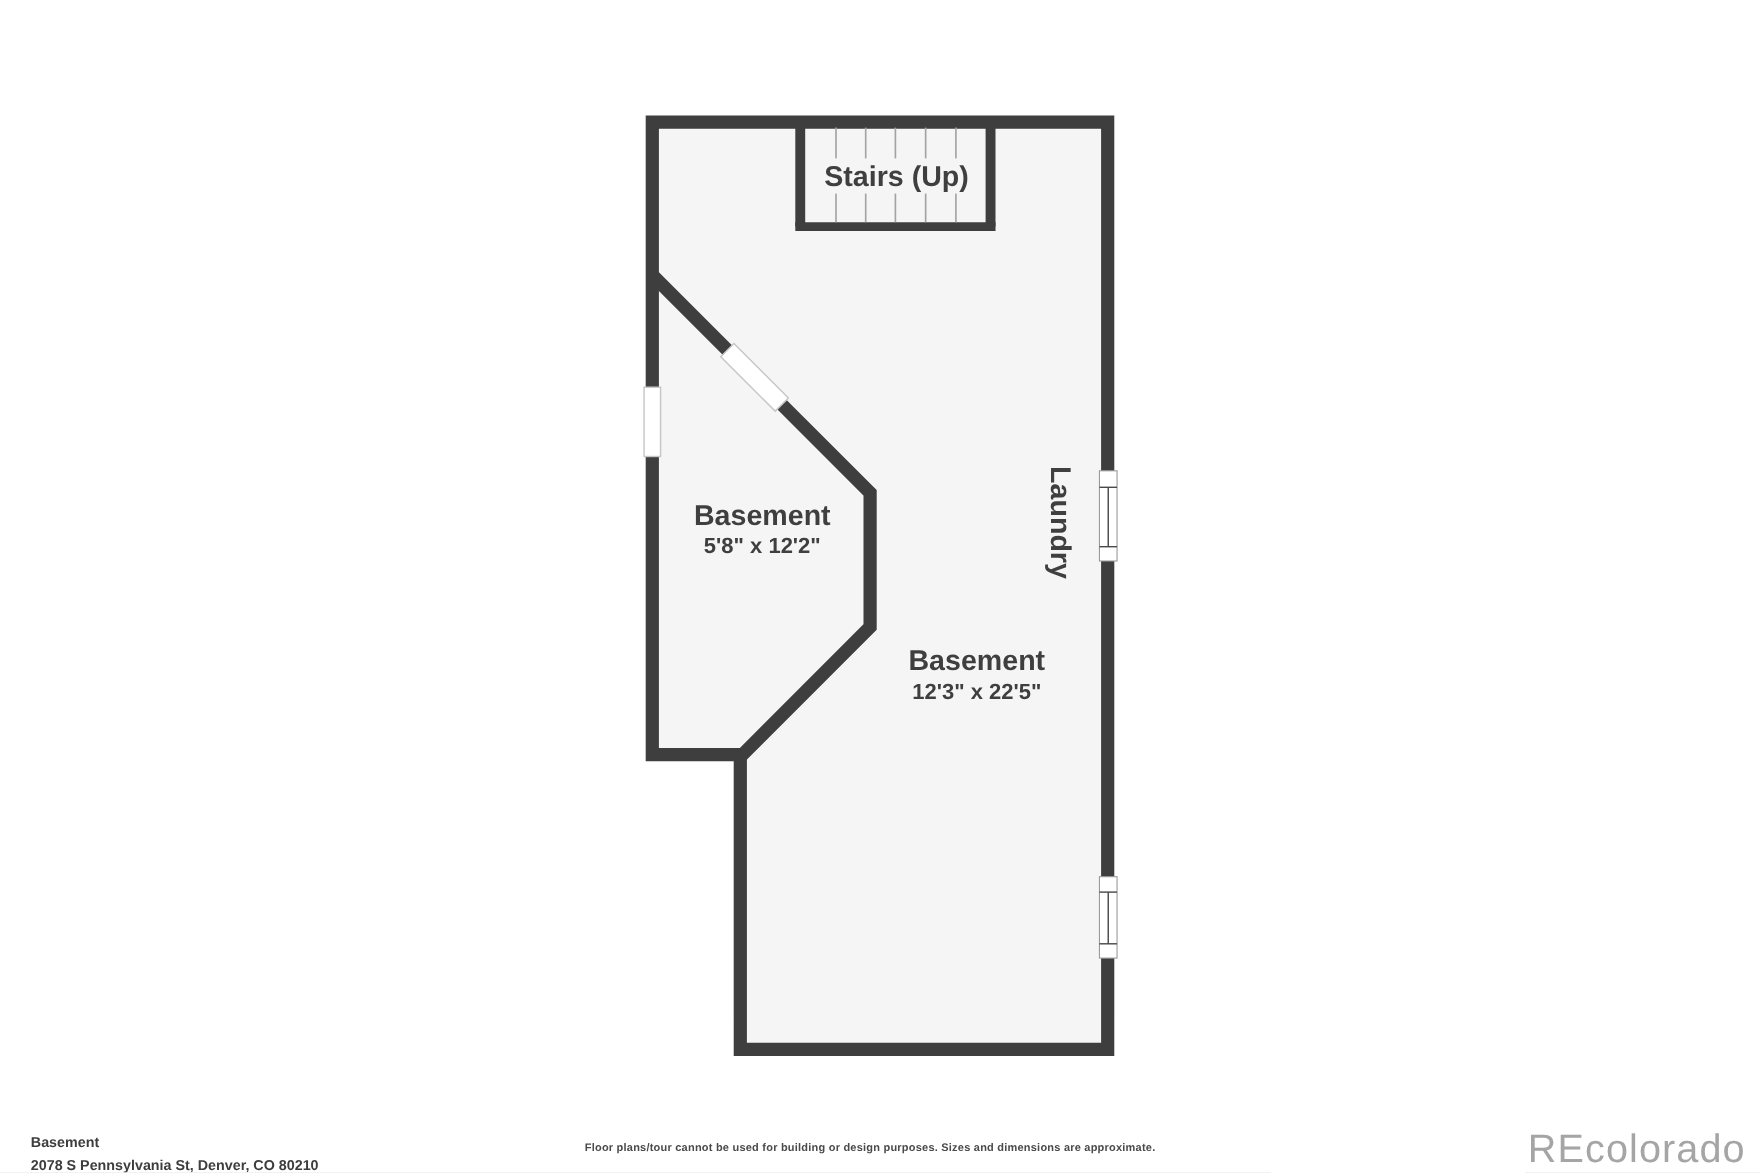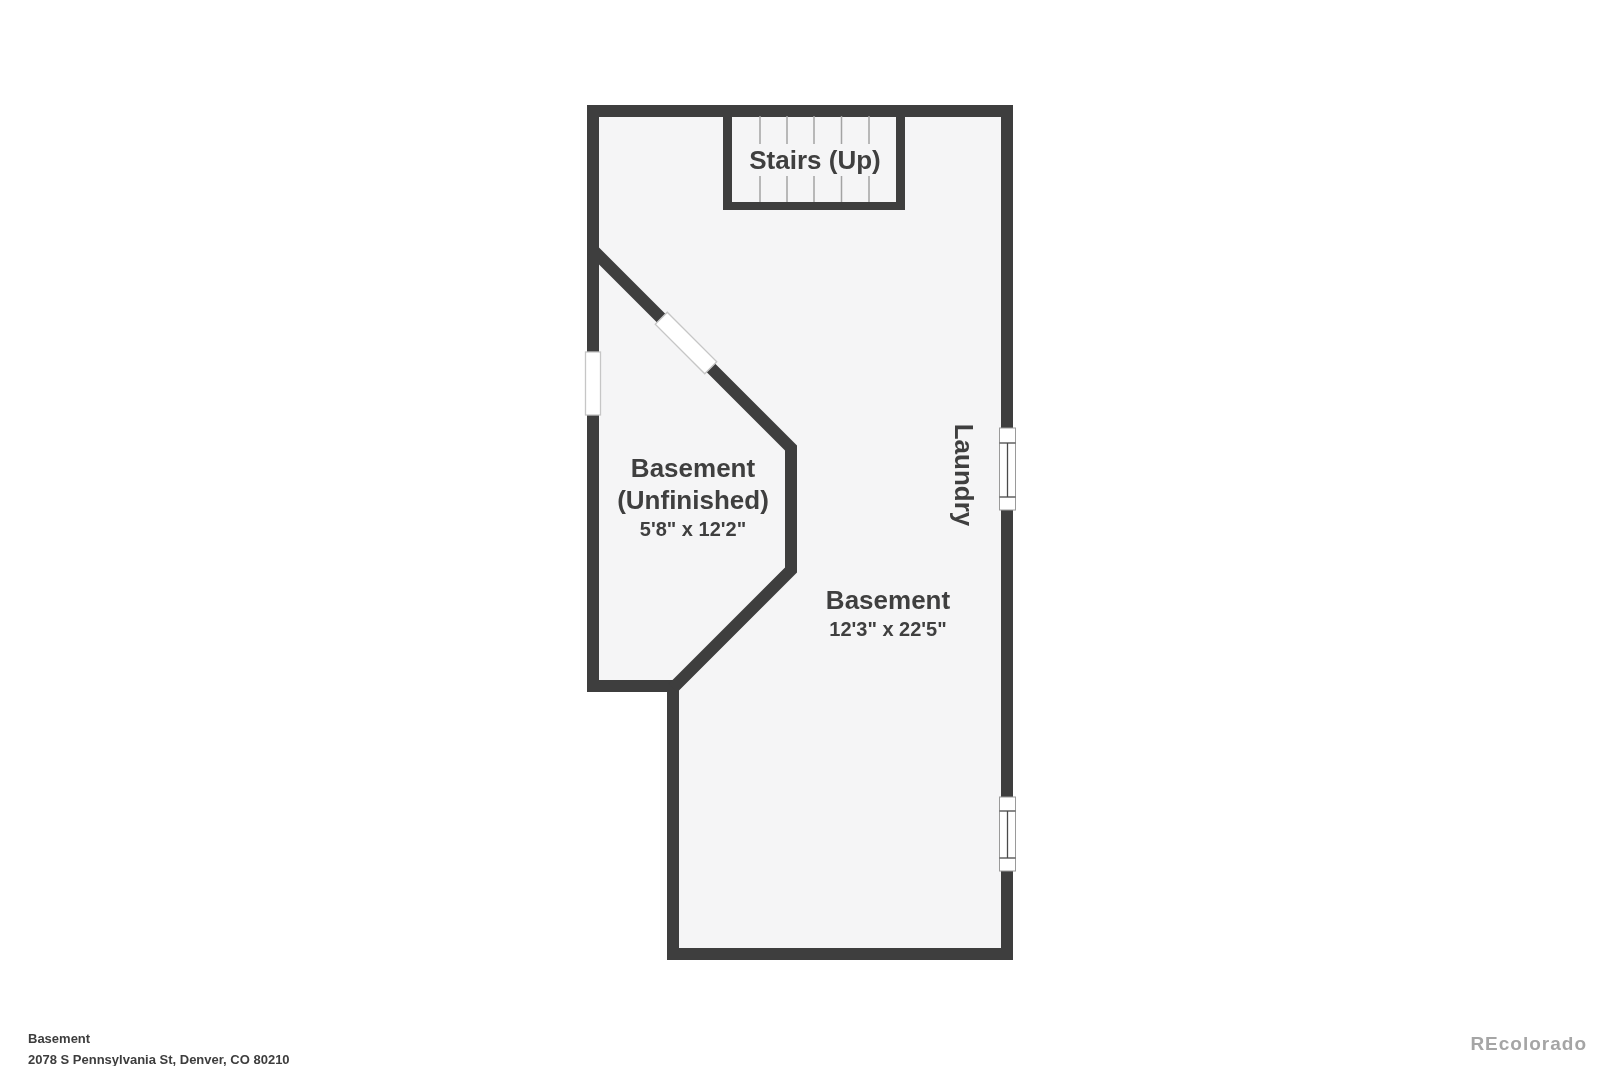--- a/index.html
+++ b/index.html
@@ -64,21 +64,21 @@
     font-size:13px;line-height:16px;font-weight:bold;color:var(--footer-text);
   }
   .footer-disclaimer{
     position:absolute;left:50%;top:1037px;transform:translateX(-50%);
     margin-left:-9px;
     font-size:10px;line-height:14px;font-weight:bold;color:var(--disclaimer-text);
     white-space:nowrap;letter-spacing:0.2px;
   }
   .watermark{
     position:absolute;right:13px;top:1029px;
-    font-size:19px;line-height:30px;font-weight:700;
+    font-size:36px;line-height:30px;font-weight:400;
     color:var(--watermark-text);letter-spacing:1px;
     white-space:nowrap;
   }
 </style>
 </head>
 <body>
 
 <div class="canvas">
 
   <svg width="1600" height="1066" viewBox="0 0 1600 1066">
@@ -121,28 +121,28 @@
       <line class="win-line" x1="1007.5" y1="811" x2="1007.5" y2="858"></line>
     </g>
   </svg>
 
   <div class="stairs-label">
     <span>Stairs (Up)</span>
   </div>
 
   <div class="room-label" style="left:583px;top:452px;width:220px;">
     <div class="room-name">Basement</div>
-    <div class="room-name">(Unfinished)</div>
     <div class="room-dims">5'8" x 12'2"</div>
   </div>
 
   <div class="room-label" style="left:778px;top:584px;width:220px;">
     <div class="room-name">Basement</div>
     <div class="room-dims">12'3" x 22'5"</div>
   </div>
 
   <div class="laundry-label">Laundry</div>
 
   <div class="footer-address">2078 S Pennsylvania St, Denver, CO 80210</div>
   <div class="footer-floor">Basement</div>
+  <div class="footer-disclaimer">Floor plans/tour cannot be used for building or design purposes. Sizes and dimensions are approximate.</div>
   <div class="watermark">REcolorado</div>
 
 </div>
 
 </body></html>

